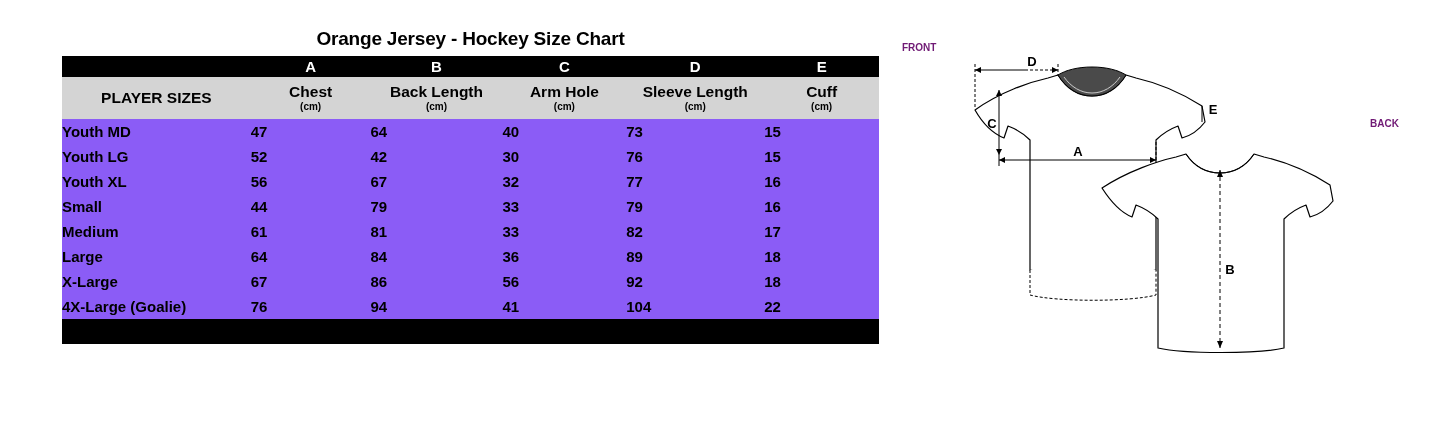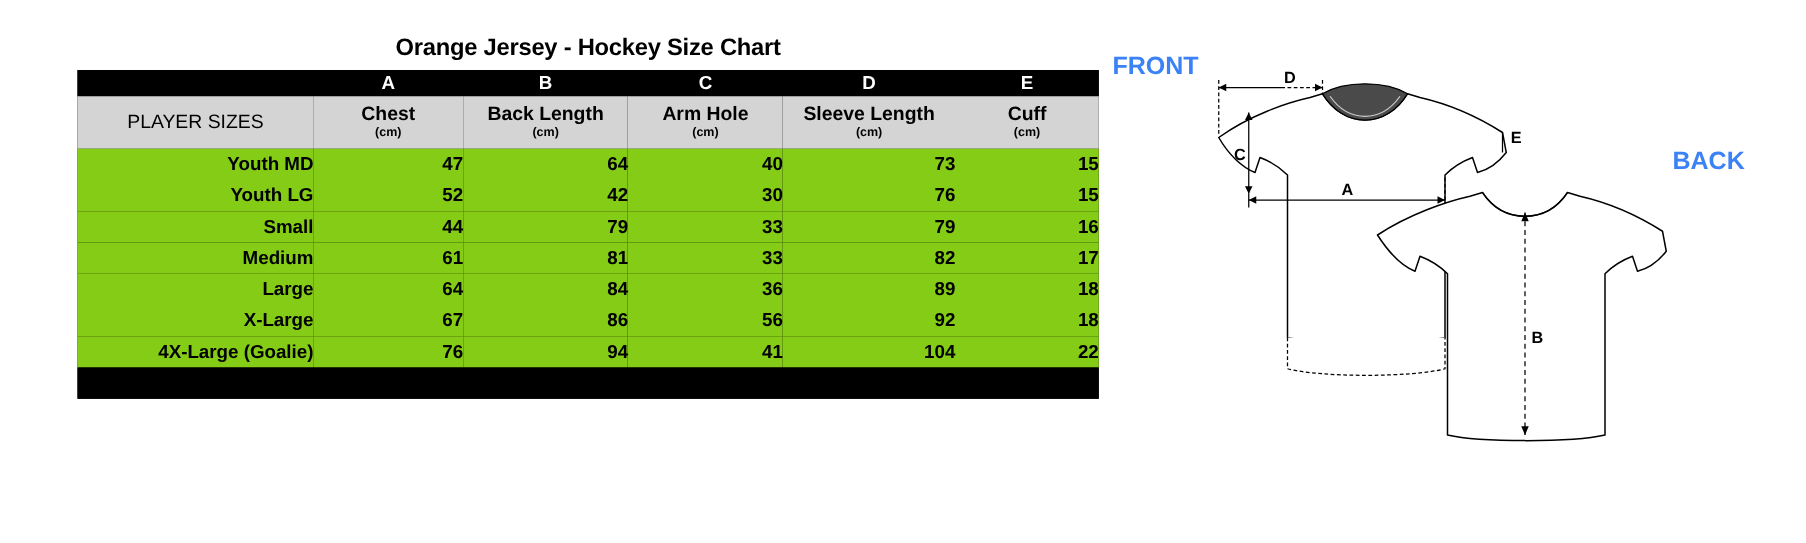--- a/index.html
+++ b/index.html
@@ -78,28 +78,28 @@
     text-align: center;
   }
   .head-row .hd-unit {
     font-size: 10px;
     font-weight: bold;
     line-height: 1.1;
     margin-top: 1px;
   }
   .head-row td.player-col {
     font-size: 15.5px;
-    font-weight: normal;
+    font-weight: bold;
     text-align: center;
     margin-top: 13px;
   }
   .data-row td {
-    background: #84cc16;
+    background: #8b5cf6;
     color: #000;
-    text-align: right;
+    text-align: left;
     font-size: 15px;
     font-weight: bold;
     height: 25px;
     vertical-align: middle;
     border-bottom: 1px solid #cfcfcf;
   }
   .data-row td.player-col {
     font-size: 15px;
     font-weight: bold;
   }
@@ -121,27 +121,28 @@
   
   .diagram {
     position: absolute;
     left: 880px;
     top: 30px;
     width: 560px;
     height: 390px;
   }
   .lbl {
     position: absolute;
-    font-size: 20px;
-    font-weight: bold;
-    color: #3b82f6;
+    font-size: 10px;
+    font-weight: bold;
+    color: #701a75;
     font-family: "Liberation Sans", sans-serif;
+    margin-left: 12px;
   }
   .lbl-front { left: 10px; top: 12px; }
-  .lbl-back  { left: 458px; top: 88px; }
+  .lbl-back  { left: 478px; top: 88px; }
   svg { display: block; }
 </style>
 </head>
 <body>
 
 <div class="page">
 
   <div class="chart-wrap">
     <div class="chart-title">Orange Jersey - Hockey Size Chart</div>
 
@@ -198,20 +199,28 @@
           <td>73</td>
           <td>15</td>
         </tr>
         <tr class="data-row">
           <td class="player-col">Youth LG</td>
           <td>52</td>
           <td>42</td>
           <td>30</td>
           <td>76</td>
           <td>15</td>
+        </tr>
+        <tr class="data-row">
+          <td class="player-col">Youth XL</td>
+          <td>56</td>
+          <td>67</td>
+          <td>32</td>
+          <td>77</td>
+          <td>16</td>
         </tr>
         <tr class="data-row">
           <td class="player-col">Small</td>
           <td>44</td>
           <td>79</td>
           <td>33</td>
           <td>79</td>
           <td>16</td>
         </tr>
         <tr class="data-row">

